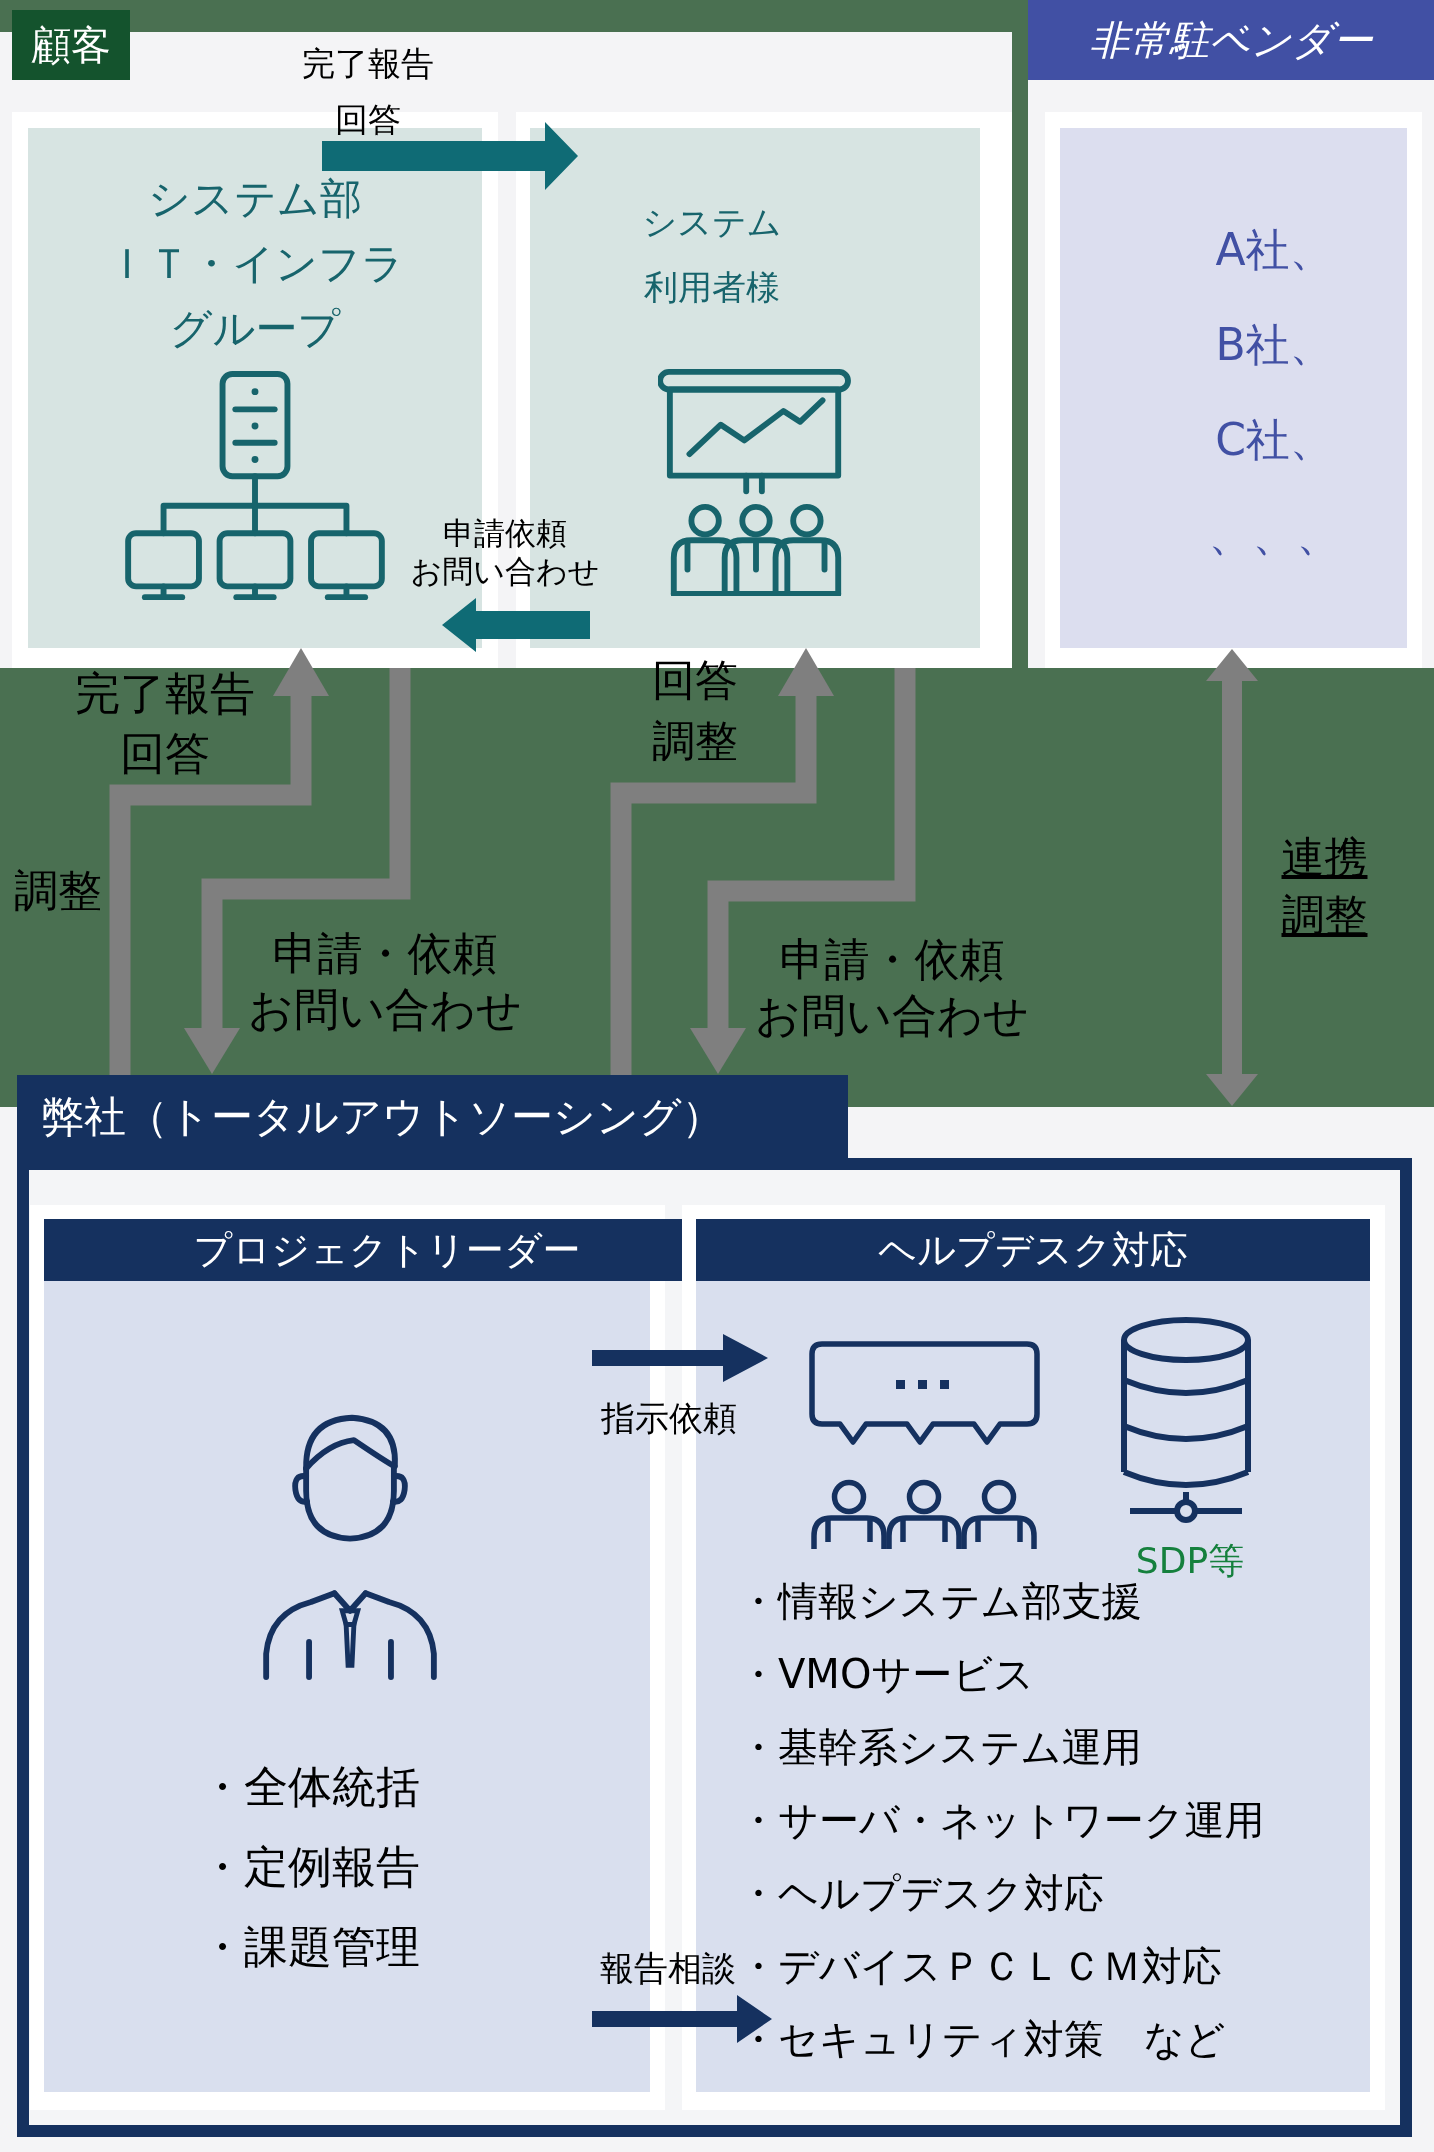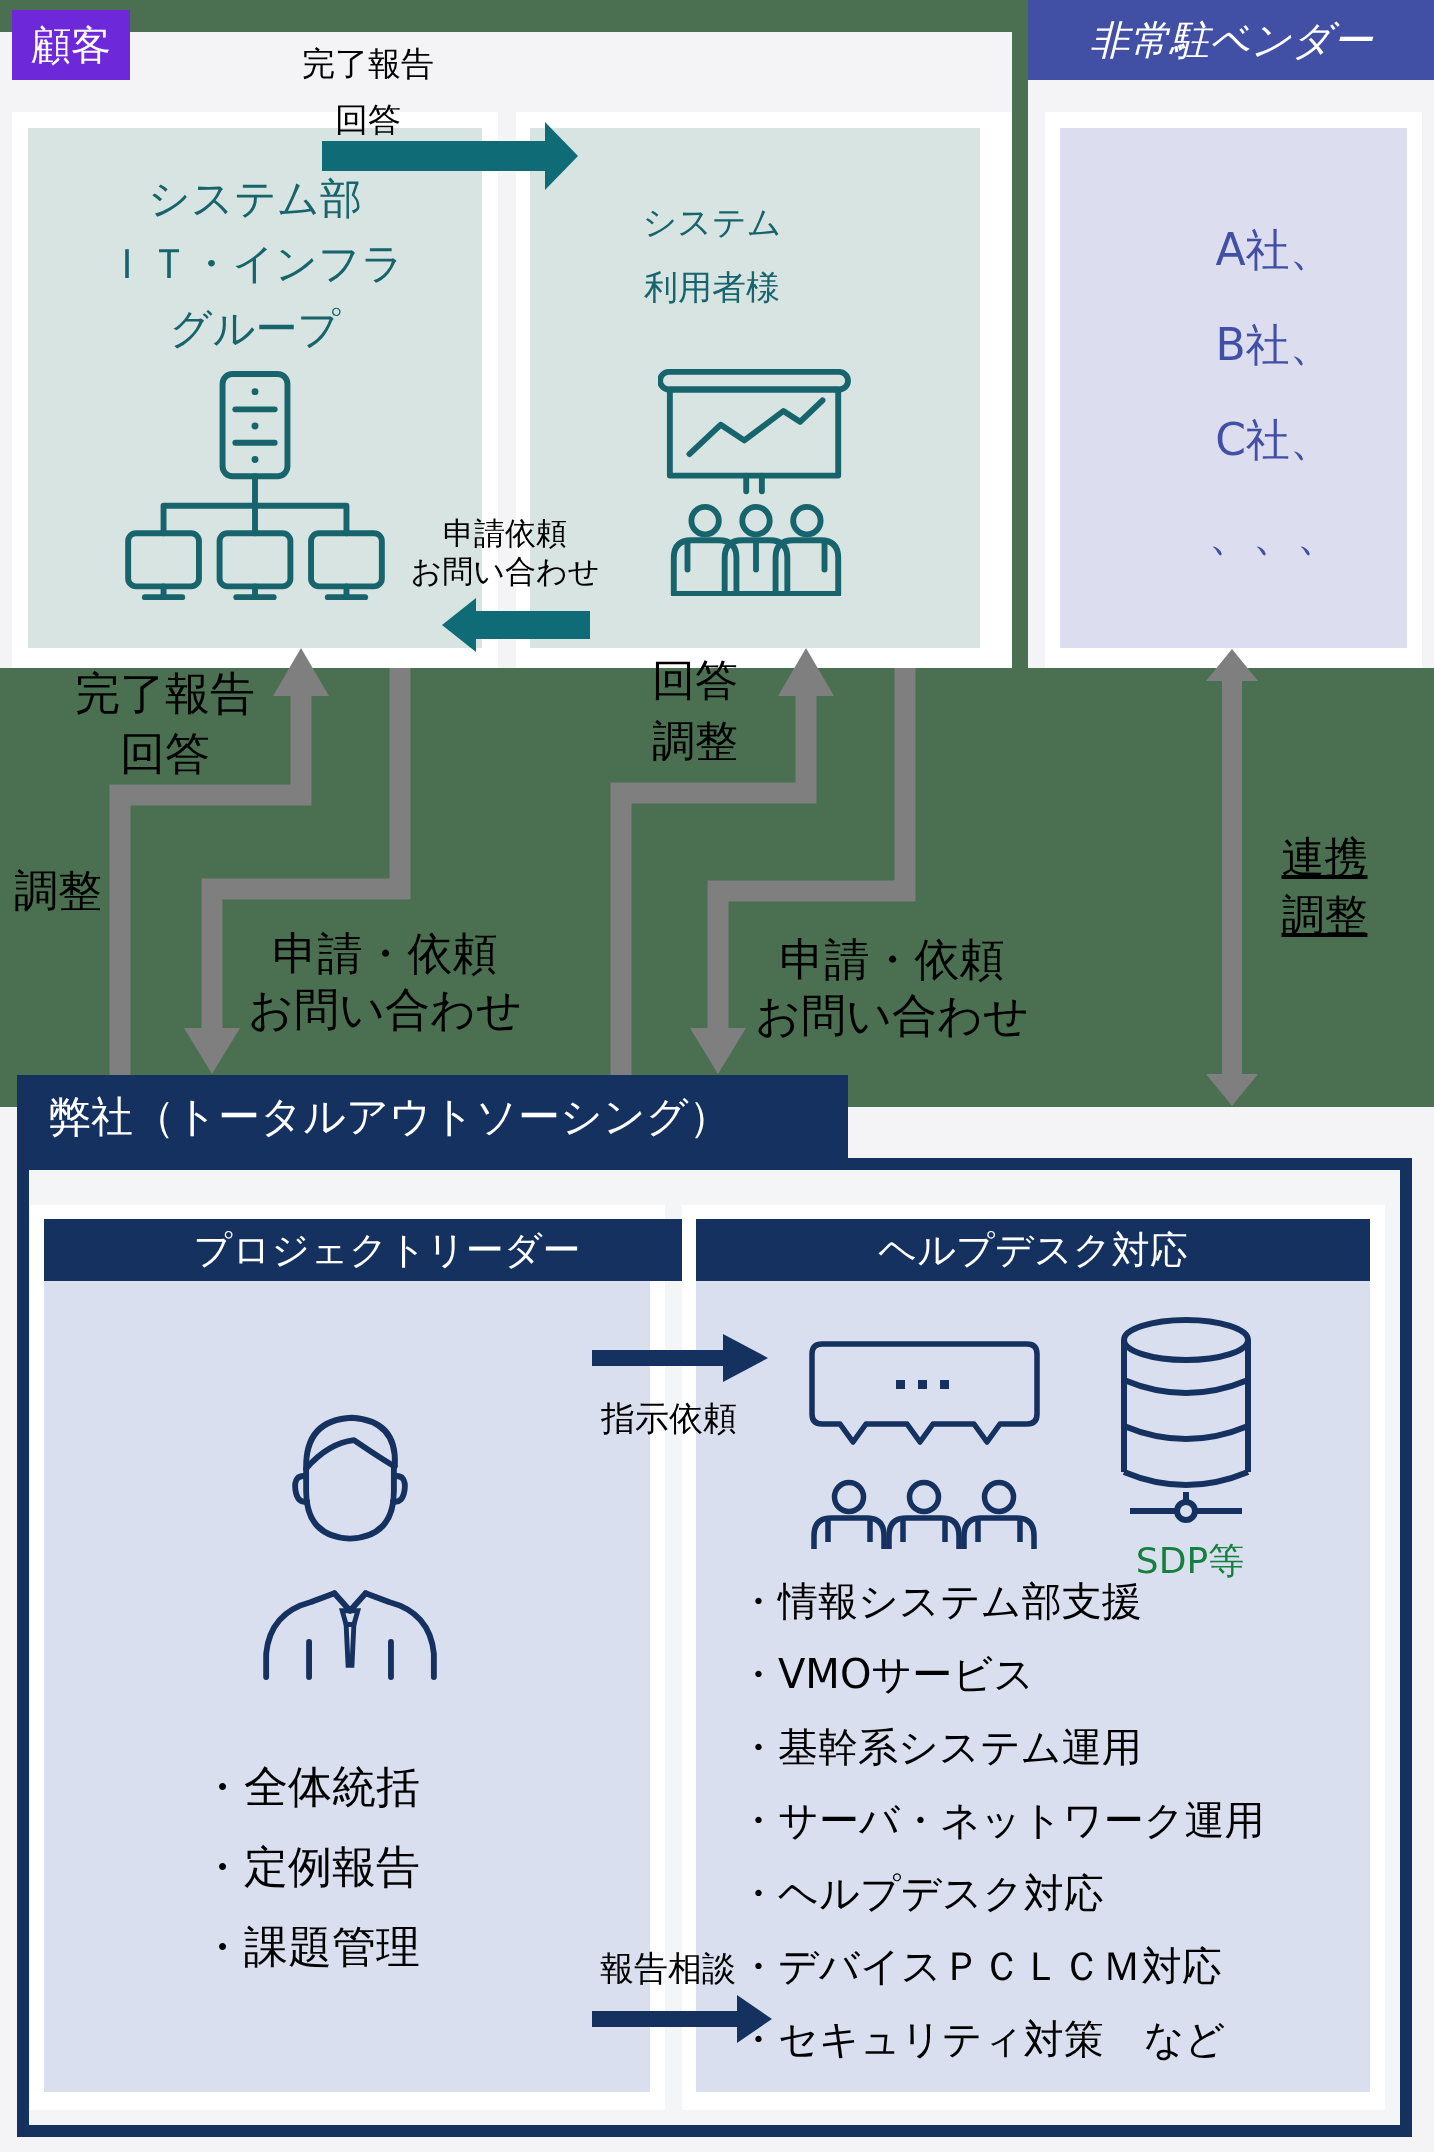--- a/index.html
+++ b/index.html
@@ -5,21 +5,21 @@
   html,body{margin:0;padding:0;background:#e8e8ea;}
   #canvas{position:relative;width:1434px;height:2152px;background:#f4f4f6;overflow:hidden;
           font-family:"DejaVu Sans","Liberation Sans",sans-serif;}
   .abs{position:absolute;}
   .ctr{text-align:center;}
   .grn{background:#4a7051;}
   .whitebox{background:#ffffff;}
   .tealfill{background:#d7e4e2;}
   .lavfill{background:#dcdeef;}
   .panelfill{background:#d9dfee;}
-  .tealhdr{background:#6d28d9;color:#ffffff;}
+  .tealhdr{background:#14532d;color:#ffffff;}
   .indigohdr{background:#4150a4;color:#ffffff;font-style:italic;}
   .navyhdr{background:#15315f;color:#ffffff;}
   .tealtxt{color:#17646c;}
   .indigotxt{color:#4150a4;margin-left:41px;}
   .navytxt{color:#15803d;}
   .dark{color:#000000;}
   svg{display:block;}
   .stk{fill:none;stroke:#17646c;stroke-width:6;stroke-linecap:round;stroke-linejoin:round;}
   .stkn{fill:none;stroke:#15315f;stroke-width:6;stroke-linecap:round;stroke-linejoin:round;}
 </style>
@@ -157,21 +157,21 @@
   </div>
   <div class="abs dark ctr" style="left:752px;top:932px;width:280px;font-size:45px;line-height:56px;">
     <div>申請・依頼</div>
     <div>お問い合わせ</div>
   </div>
   <div class="abs dark ctr" style="left:1272px;top:828px;width:105px;font-size:43px;line-height:58px;text-decoration:underline;">
     <div>連携</div>
     <div>調整</div>
   </div>
 
-  <div class="abs navyhdr" style="left:17px;top:1075px;width:831px;height:83px;line-height:83px;font-size:42px;padding-left:32px;box-sizing:border-box;">弊社（トータルアウトソーシング）</div>
+  <div class="abs navyhdr" style="left:17px;top:1075px;width:831px;height:83px;line-height:83px;font-size:42px;padding-left:25px;box-sizing:border-box;">弊社（トータルアウトソーシング）</div>
   <div class="abs" style="left:17px;top:1158px;width:1395px;height:979px;background:#f4f5f7;border:12px solid #15315f;box-sizing:border-box;"></div>
 
   <div class="abs whitebox" style="left:30px;top:1205px;width:635px;height:905px;"></div>
   <div class="abs panelfill" style="left:44px;top:1219px;width:606px;height:873px;"></div>
   <div class="abs navyhdr ctr" style="left:44px;top:1219px;width:686px;height:62px;line-height:62px;font-size:38px;">プロジェクトリーダー</div>
 
   <div class="abs whitebox" style="left:682px;top:1205px;width:703px;height:905px;"></div>
   <div class="abs panelfill" style="left:696px;top:1219px;width:674px;height:873px;"></div>
   <div class="abs navyhdr ctr" style="left:696px;top:1219px;width:674px;height:62px;line-height:62px;font-size:38px;">ヘルプデスク対応</div>
 

